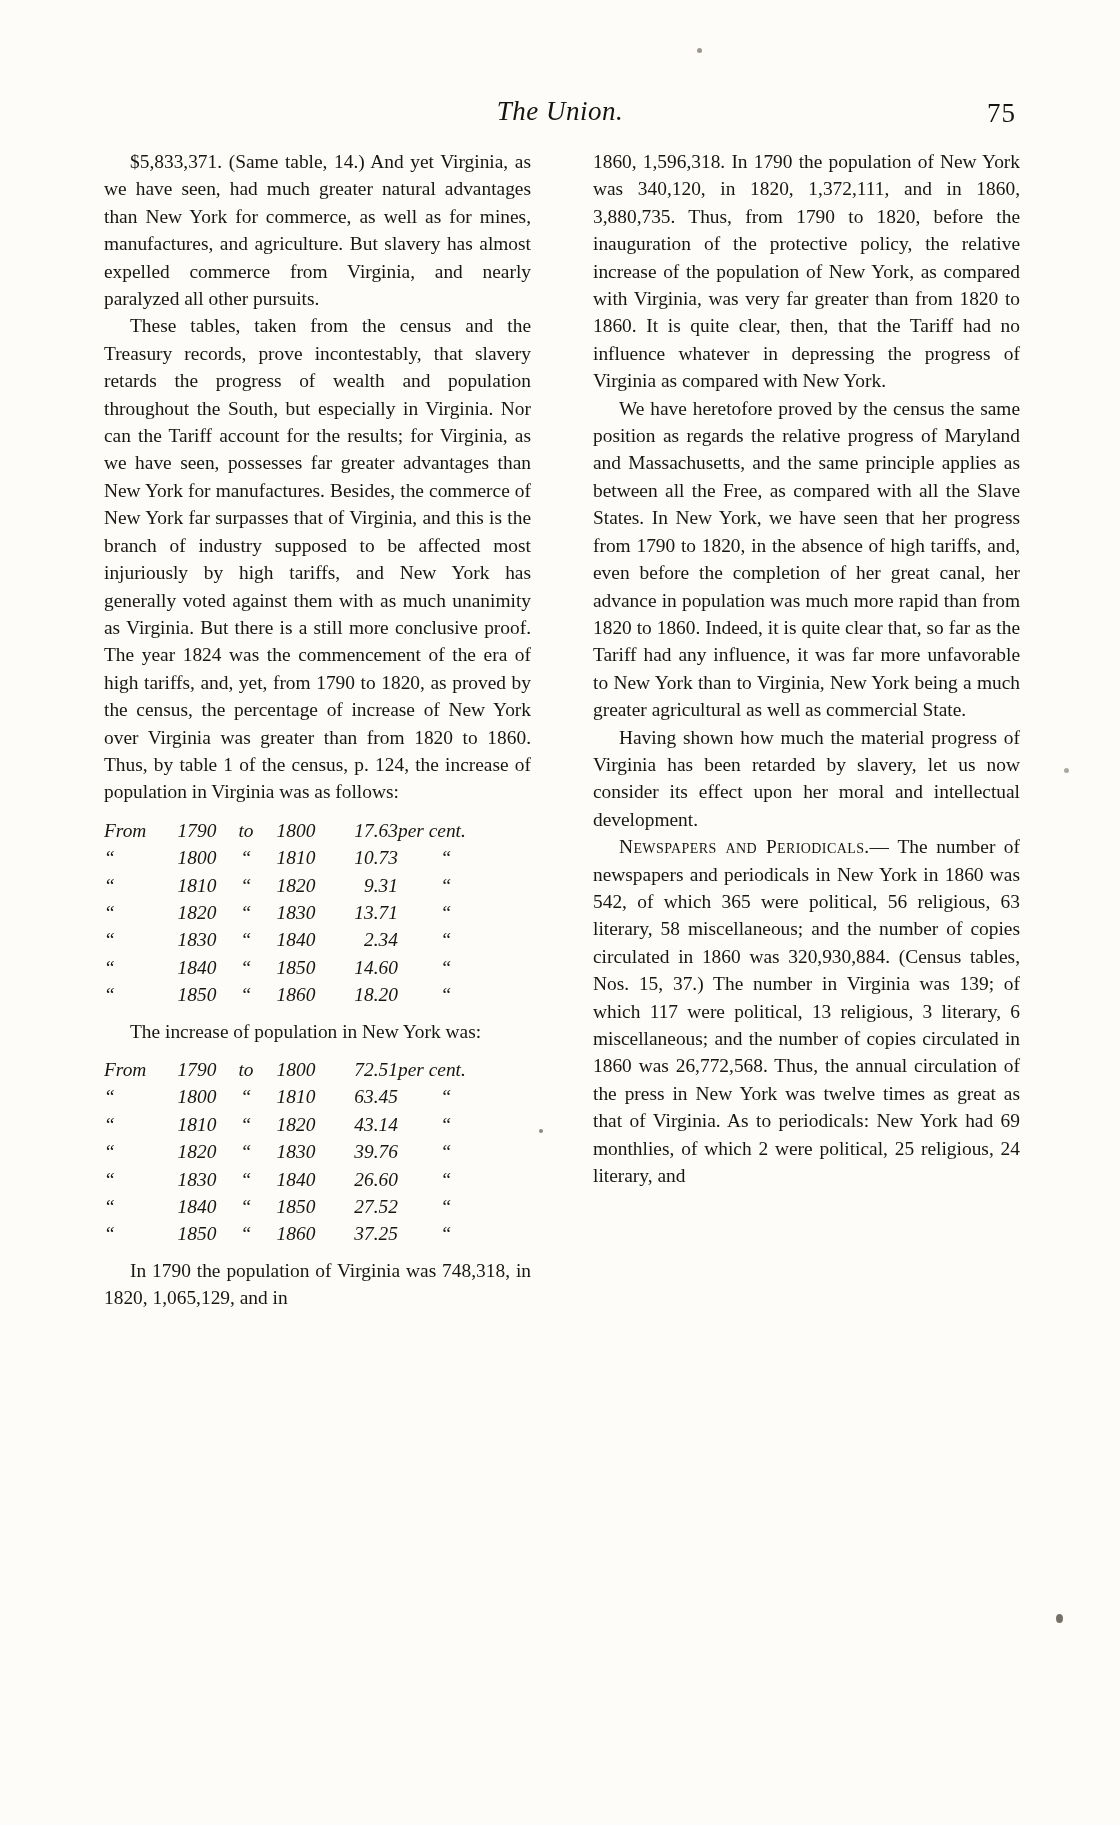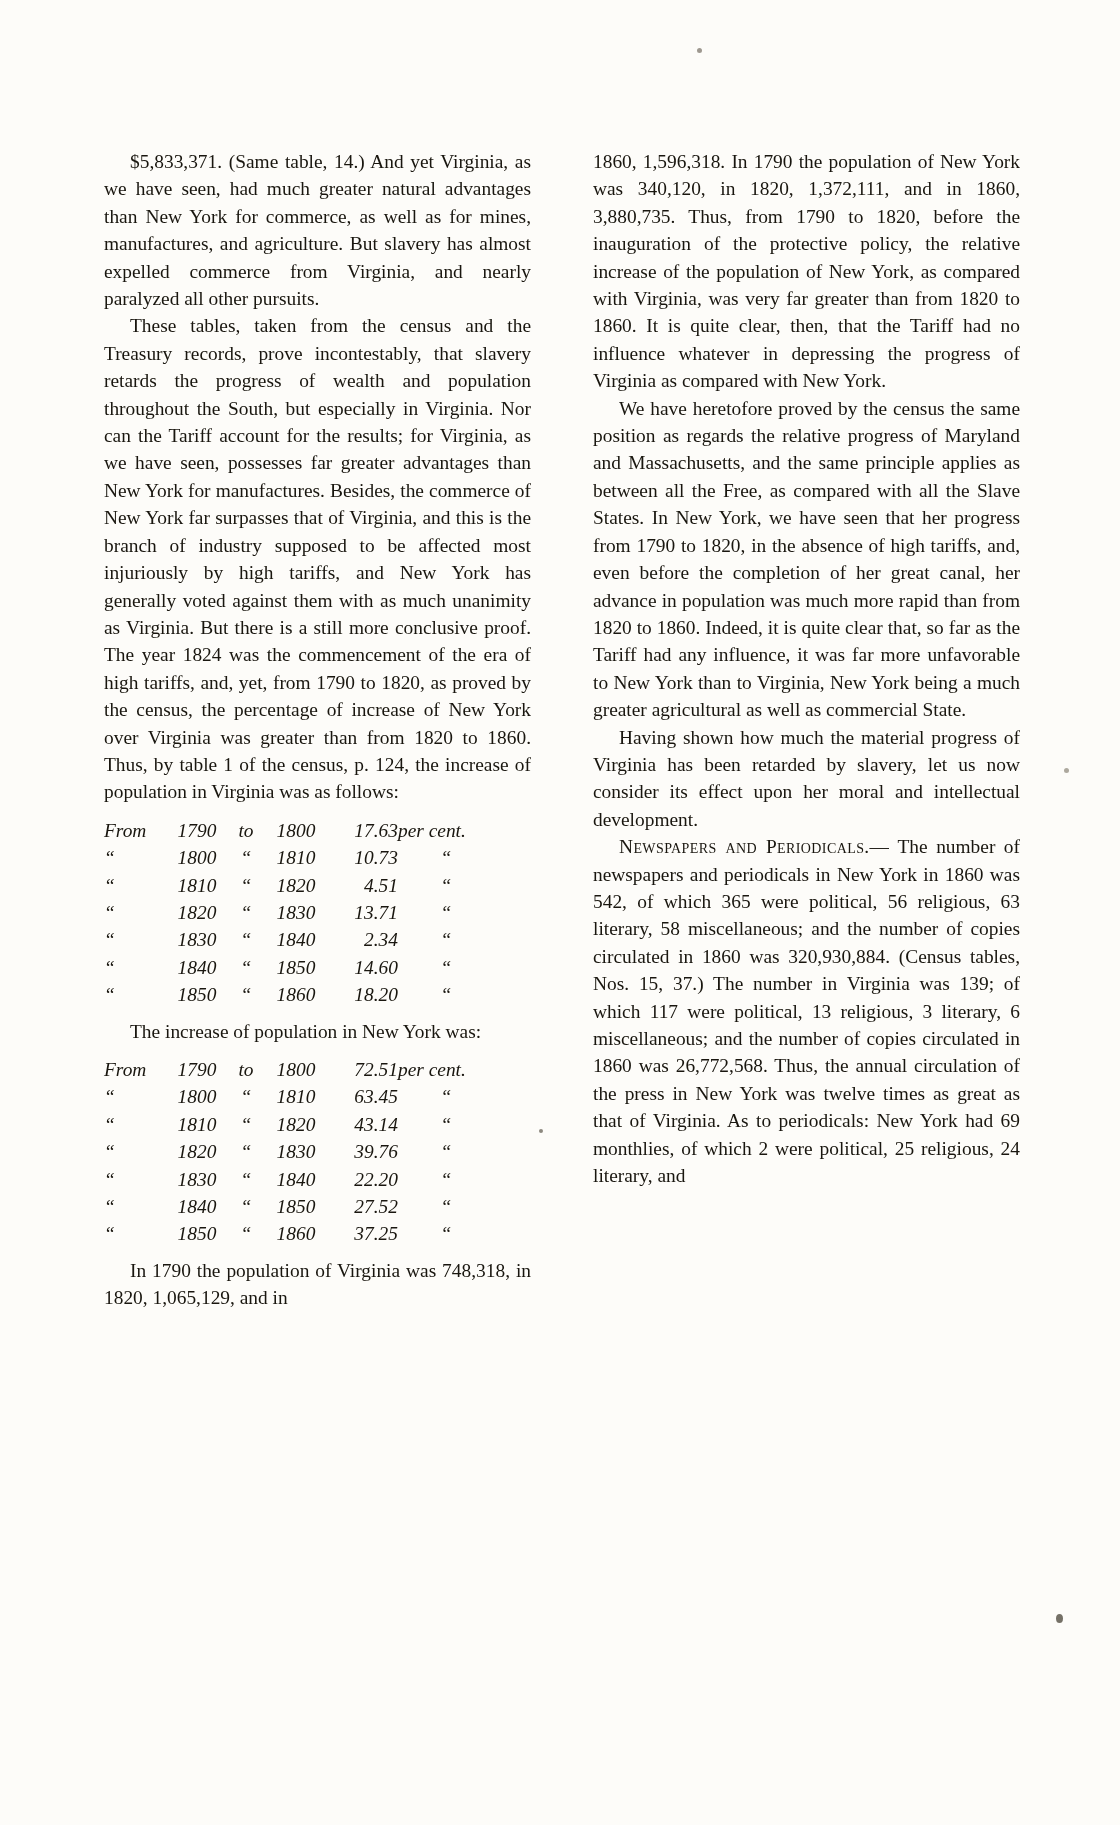--- a/index.html
+++ b/index.html
@@ -143,20 +143,24 @@
 </head>
 <body>
 
 <div class="page">
 
   <div class="speck-top"></div>
   <div class="speck-right-mid"></div>
   <div class="speck-dot-col"></div>
   <div class="speck-bottom-right"></div>
 
+  <div class="header">
+    <div class="running-title">The Union.</div>
+    <div class="page-number">75</div>
+  </div>
 
   <div class="columns">
 
     <div class="col">
       <p class="para">$5,833,371. (Same table, 14.) And yet Virginia, as we have seen, had much greater natural advantages than New York for commerce, as well as for mines, manufactures, and agriculture. But slavery has almost expelled commerce from Virginia, and nearly paralyzed all other pursuits.</p>
       <p class="para">These tables, taken from the census and the Treasury records, prove incontestably, that slavery retards the progress of wealth and population throughout the South, but especially in Virginia. Nor can the Tariff account for the results; for Virginia, as we have seen, possesses far greater advantages than New York for manufactures. Besides, the commerce of New York far surpasses that of Virginia, and this is the branch of industry supposed to be affected most injuriously by high tariffs, and New York has generally voted against them with as much unanimity as Virginia. But there is a still more conclusive proof. The year 1824 was the commencement of the era of high tariffs, and, yet, from 1790 to 1820, as proved by the census, the percentage of increase of New York over Virginia was greater than from 1820 to 1860. Thus, by table 1 of the census, p. 124, the increase of population in Virginia was as follows:</p>
 
       <table class="ratetable">
         <tbody>
           <tr>
@@ -173,21 +177,21 @@
             <td class="c-to">“</td>
             <td class="c-y2">1810</td>
             <td class="c-val">10.73</td>
             <td class="c-unit dittomark">“</td>
           </tr>
           <tr>
             <td class="c-from">“</td>
             <td class="c-y1">1810</td>
             <td class="c-to">“</td>
             <td class="c-y2">1820</td>
-            <td class="c-val">4.51</td>
+            <td class="c-val">9.31</td>
             <td class="c-unit dittomark">“</td>
           </tr>
           <tr>
             <td class="c-from">“</td>
             <td class="c-y1">1820</td>
             <td class="c-to">“</td>
             <td class="c-y2">1830</td>
             <td class="c-val">13.71</td>
             <td class="c-unit dittomark">“</td>
           </tr>
@@ -252,21 +256,21 @@
             <td class="c-to">“</td>
             <td class="c-y2">1830</td>
             <td class="c-val">39.76</td>
             <td class="c-unit dittomark">“</td>
           </tr>
           <tr>
             <td class="c-from">“</td>
             <td class="c-y1">1830</td>
             <td class="c-to">“</td>
             <td class="c-y2">1840</td>
-            <td class="c-val">22.20</td>
+            <td class="c-val">26.60</td>
             <td class="c-unit dittomark">“</td>
           </tr>
           <tr>
             <td class="c-from">“</td>
             <td class="c-y1">1840</td>
             <td class="c-to">“</td>
             <td class="c-y2">1850</td>
             <td class="c-val">27.52</td>
             <td class="c-unit dittomark">“</td>
           </tr>

